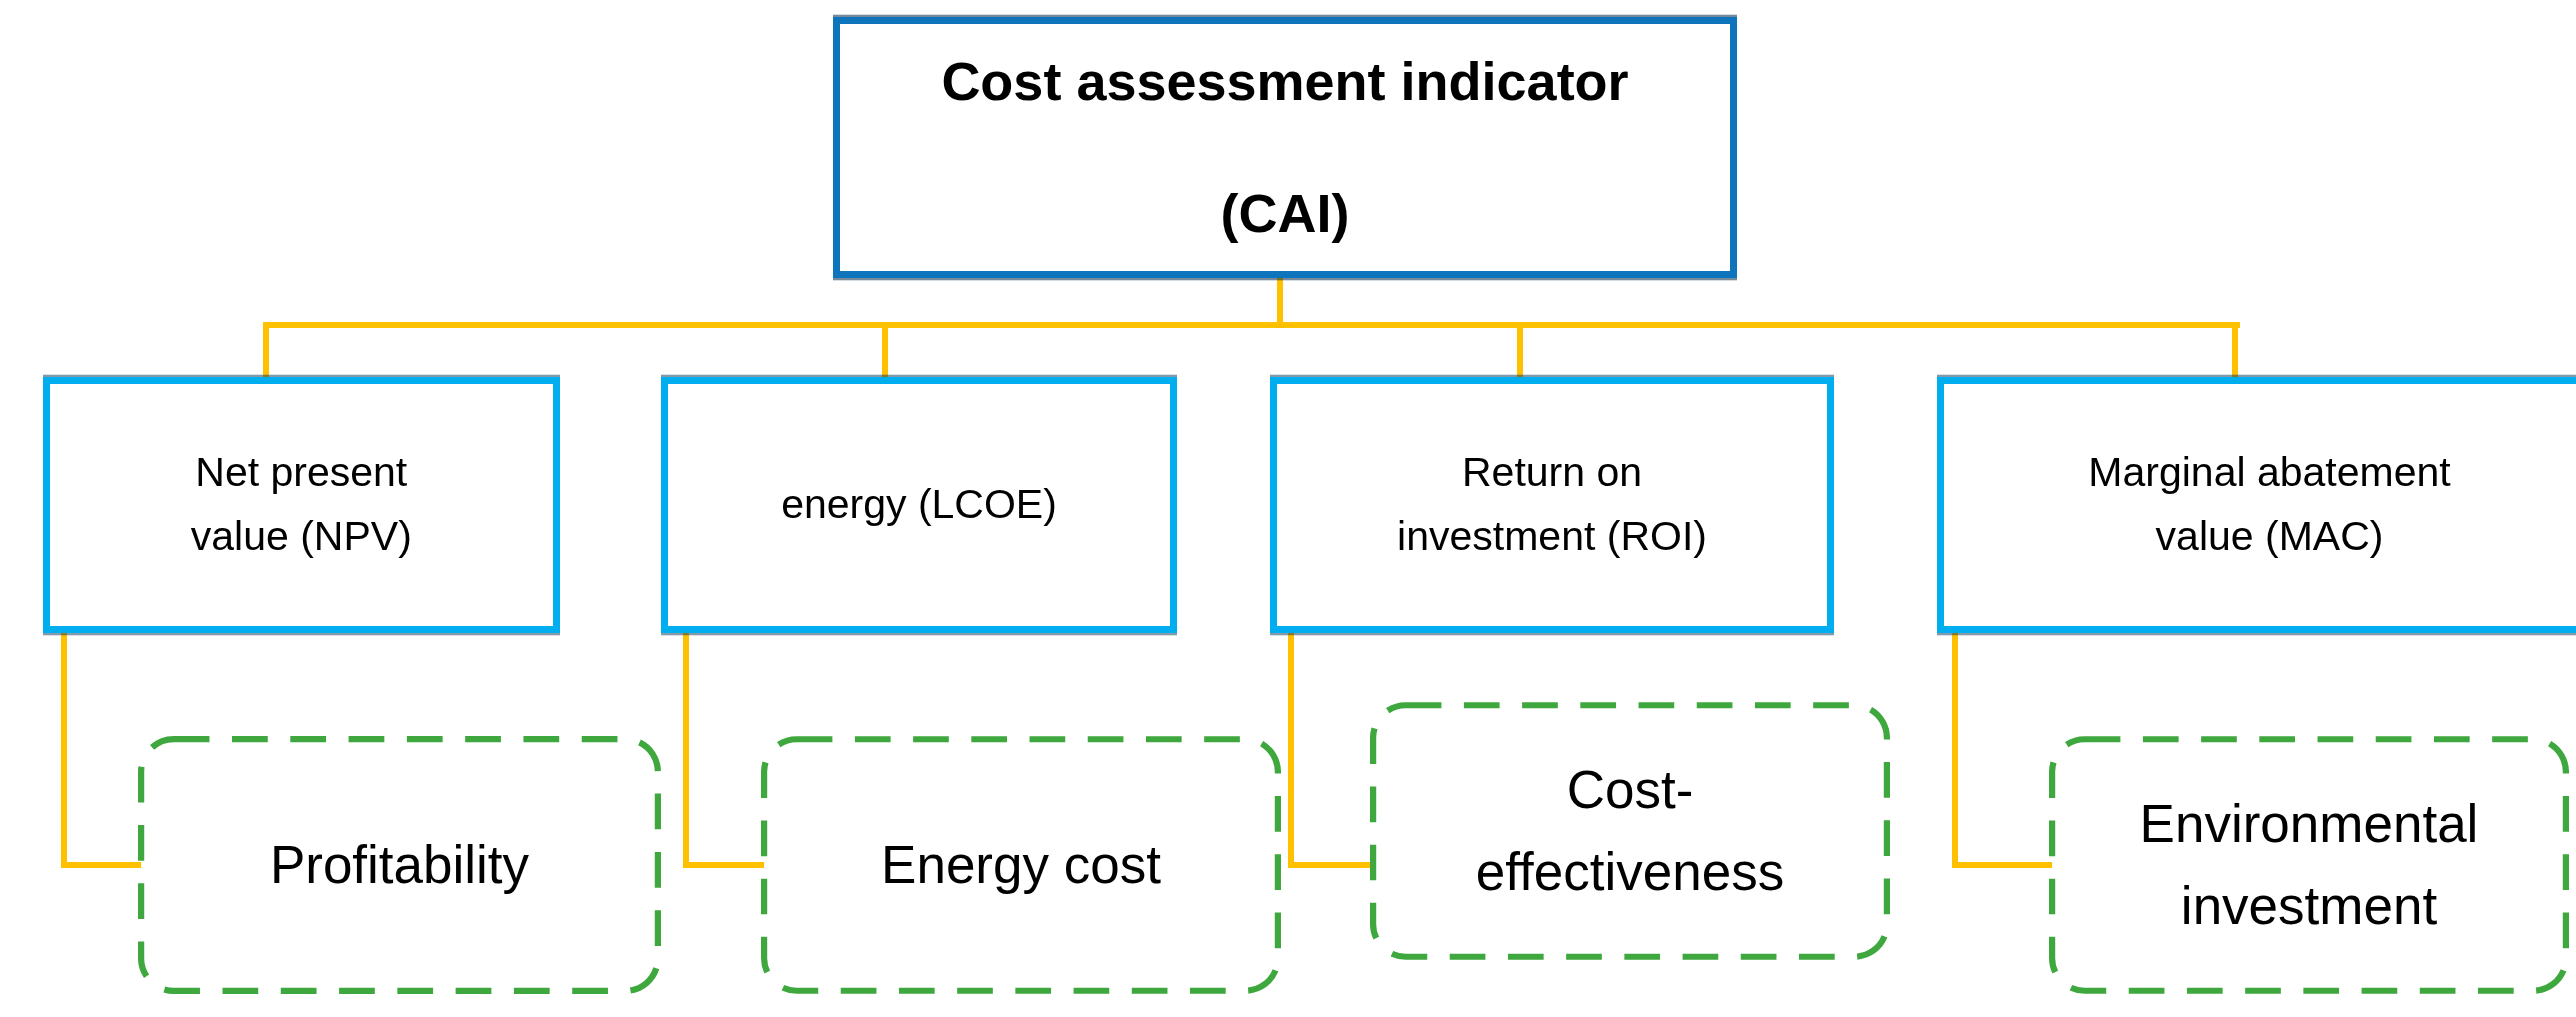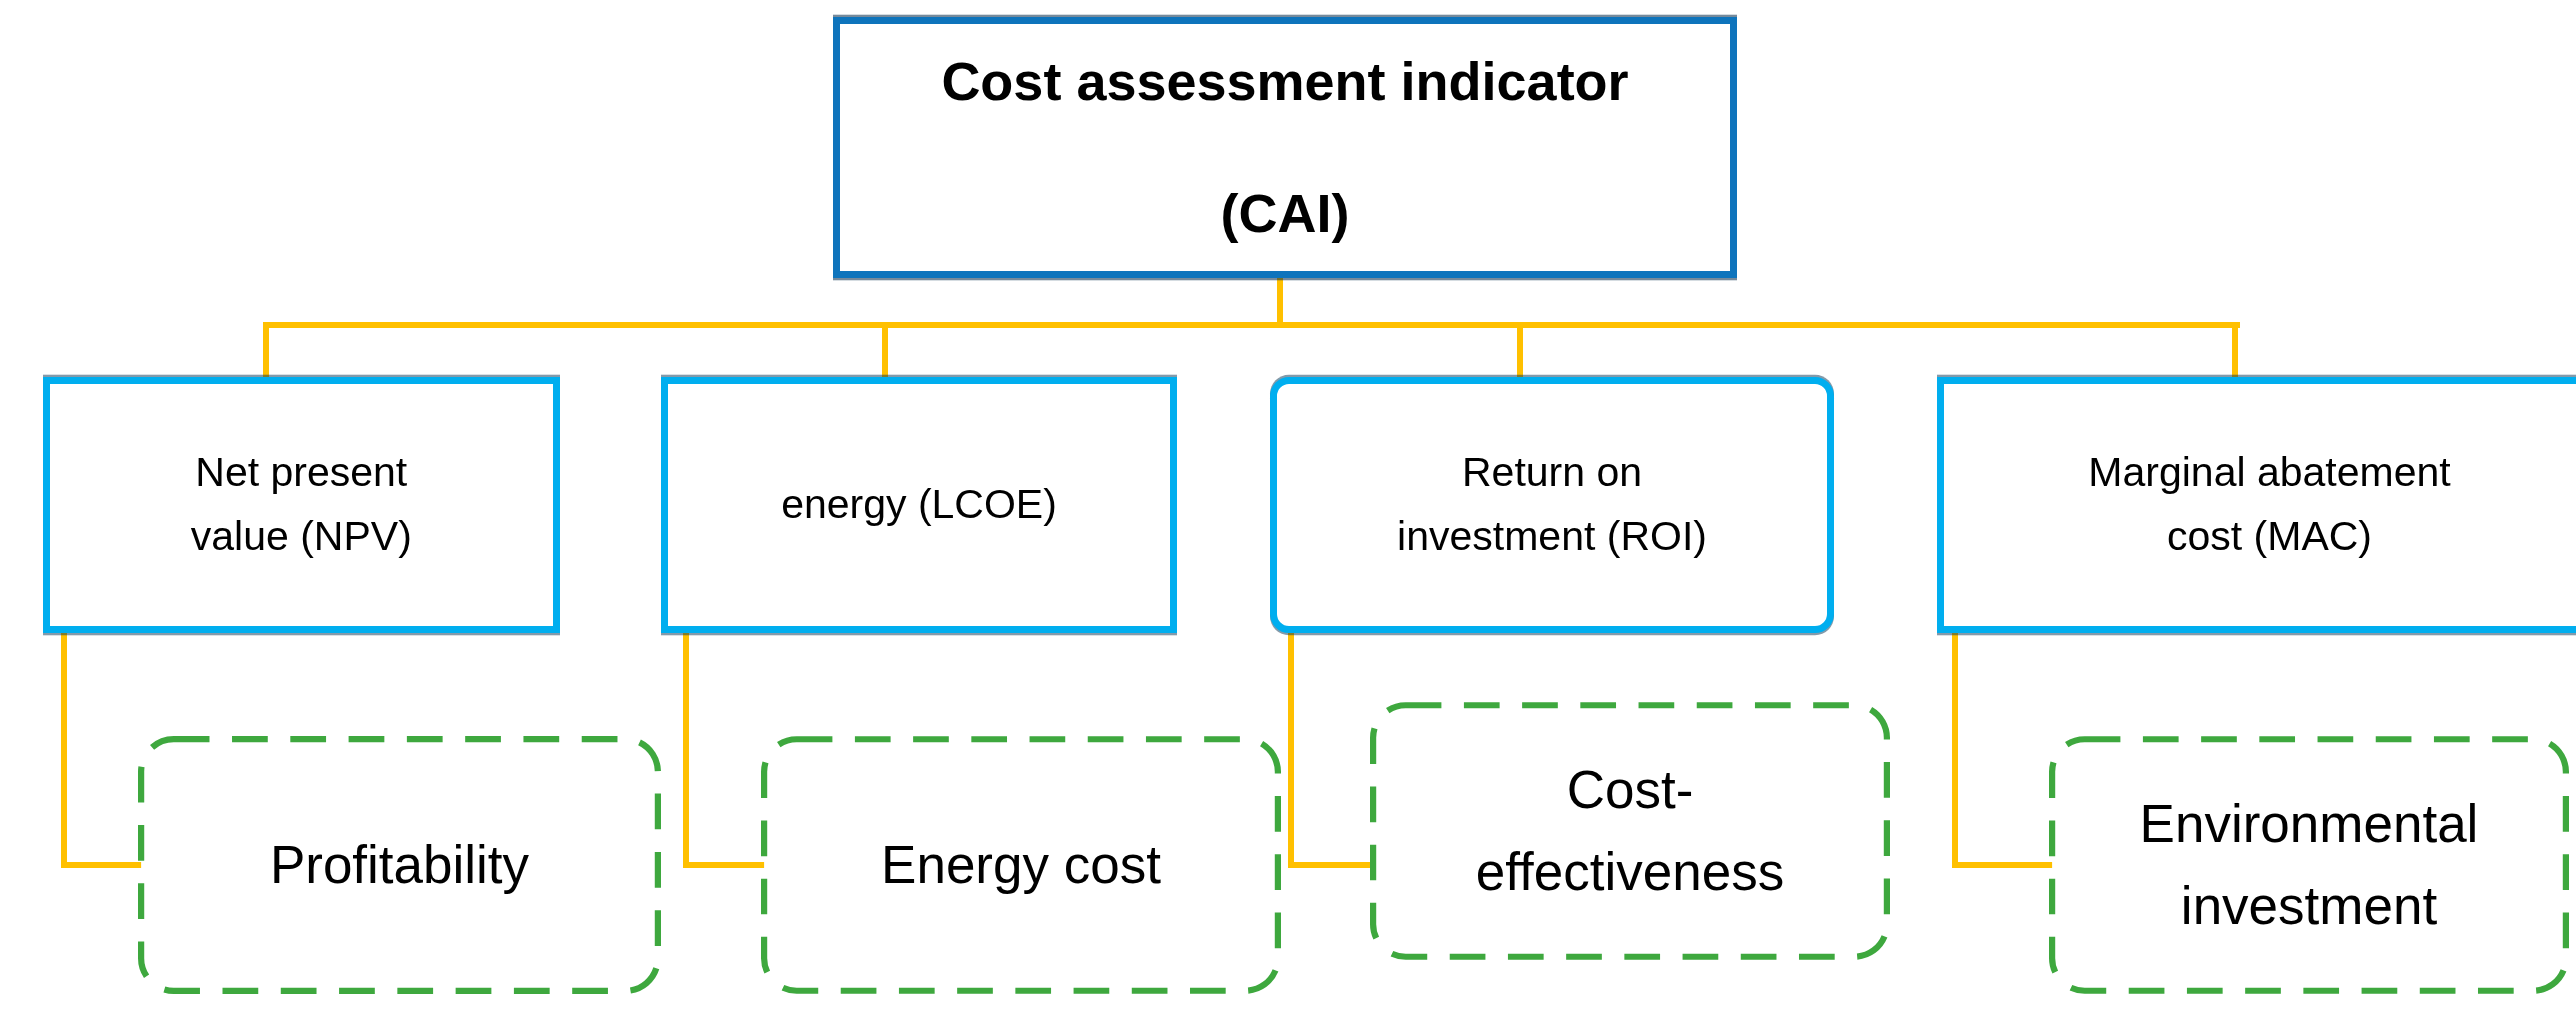--- a/index.html
+++ b/index.html
@@ -106,28 +106,28 @@
 
   <div class="node node-child" style="left:7.8px; top:377px; width:517px; height:256px;">
     <div class="line">Net present</div>
     <div class="line">value (NPV)</div>
   </div>
 
   <div class="node node-child" style="left:626px; top:377px; width:516px; height:256px;">
     <div class="line">energy (LCOE)</div>
   </div>
 
-  <div class="node node-child" style="left:1235px; top:377px; width:564px; height:256px;border-radius:19px;">
+  <div class="node node-child" style="left:1235px; top:377px; width:564px; height:256px;">
     <div class="line">Return on</div>
     <div class="line">investment (ROI)</div>
   </div>
 
   <div class="node node-child" style="left:1902px; top:377px; width:665px; height:256px;">
     <div class="line">Marginal abatement</div>
-    <div class="line">cost (MAC)</div>
+    <div class="line">value (MAC)</div>
   </div>
 
   <div class="node node-outcome" style="left:138px; top:736px; width:523px; height:258px;">
     <svg class="dash-svg" width="523" height="258" viewBox="0 0 673 332">
       <rect class="dash-rect" x="4" y="4" width="665" height="324" rx="42"></rect>
     </svg>
     <div class="label-stack">
       <div class="line">Profitability</div>
       <div class="line"></div>
     </div>

